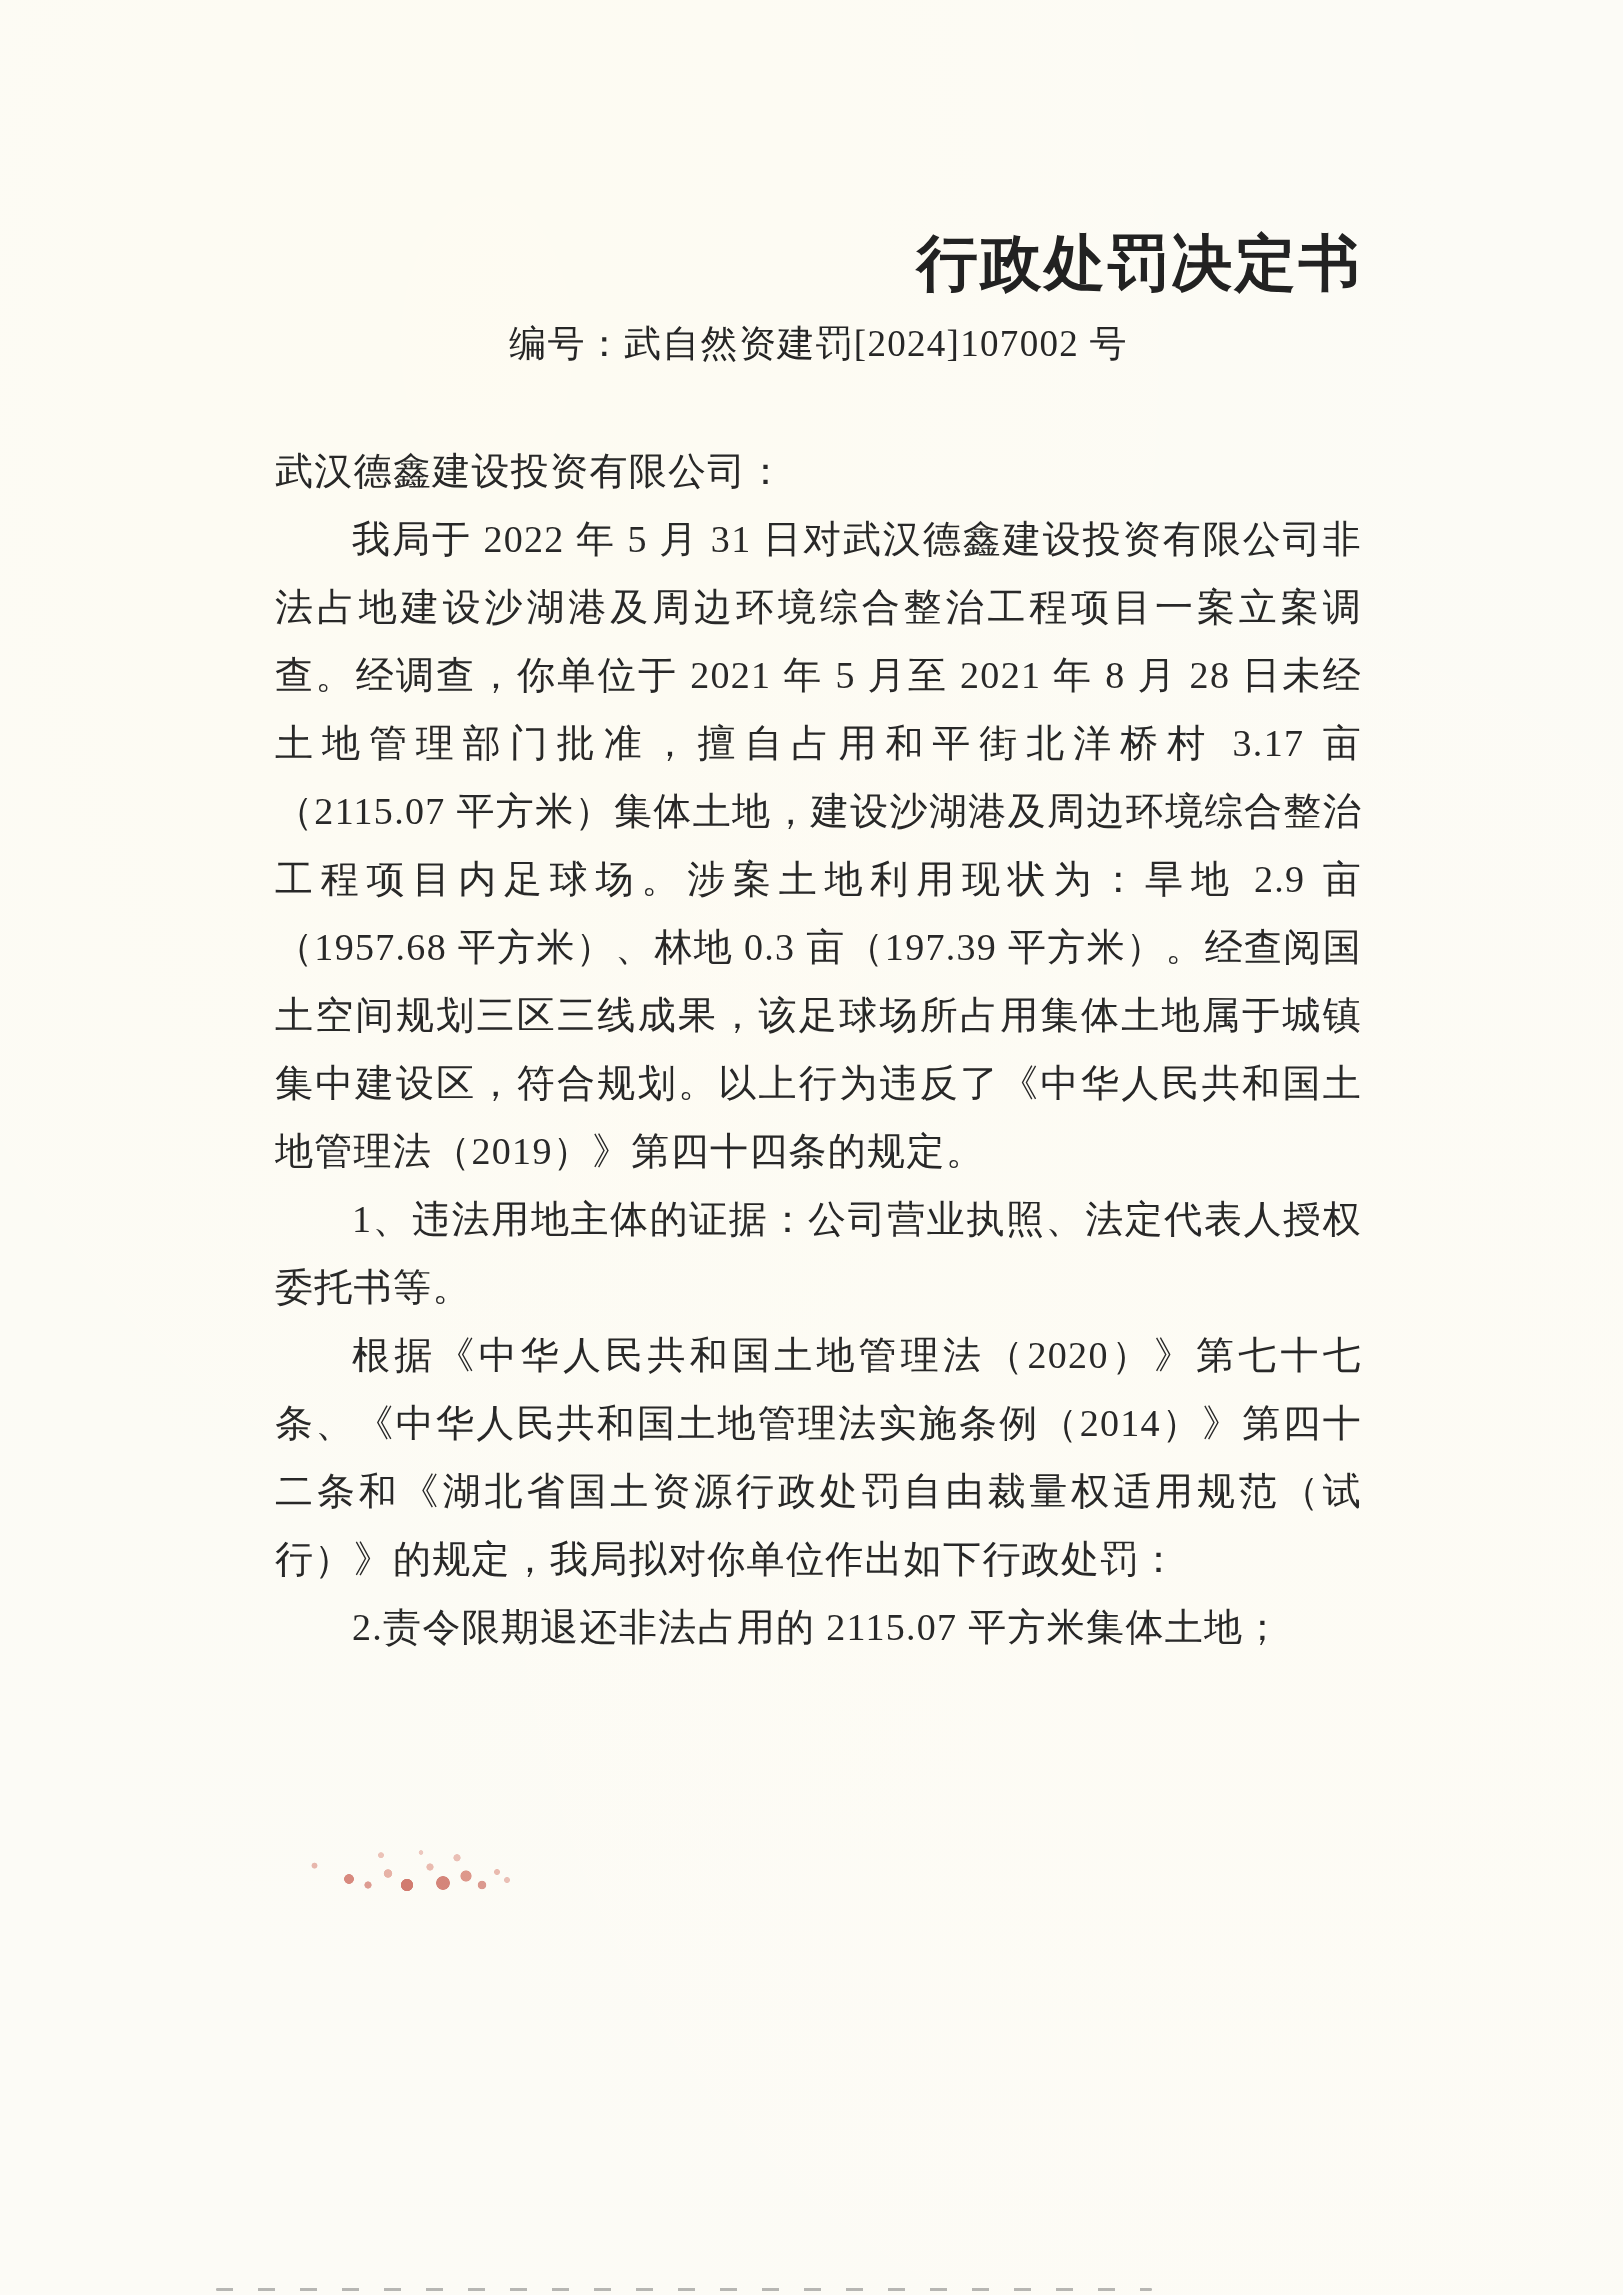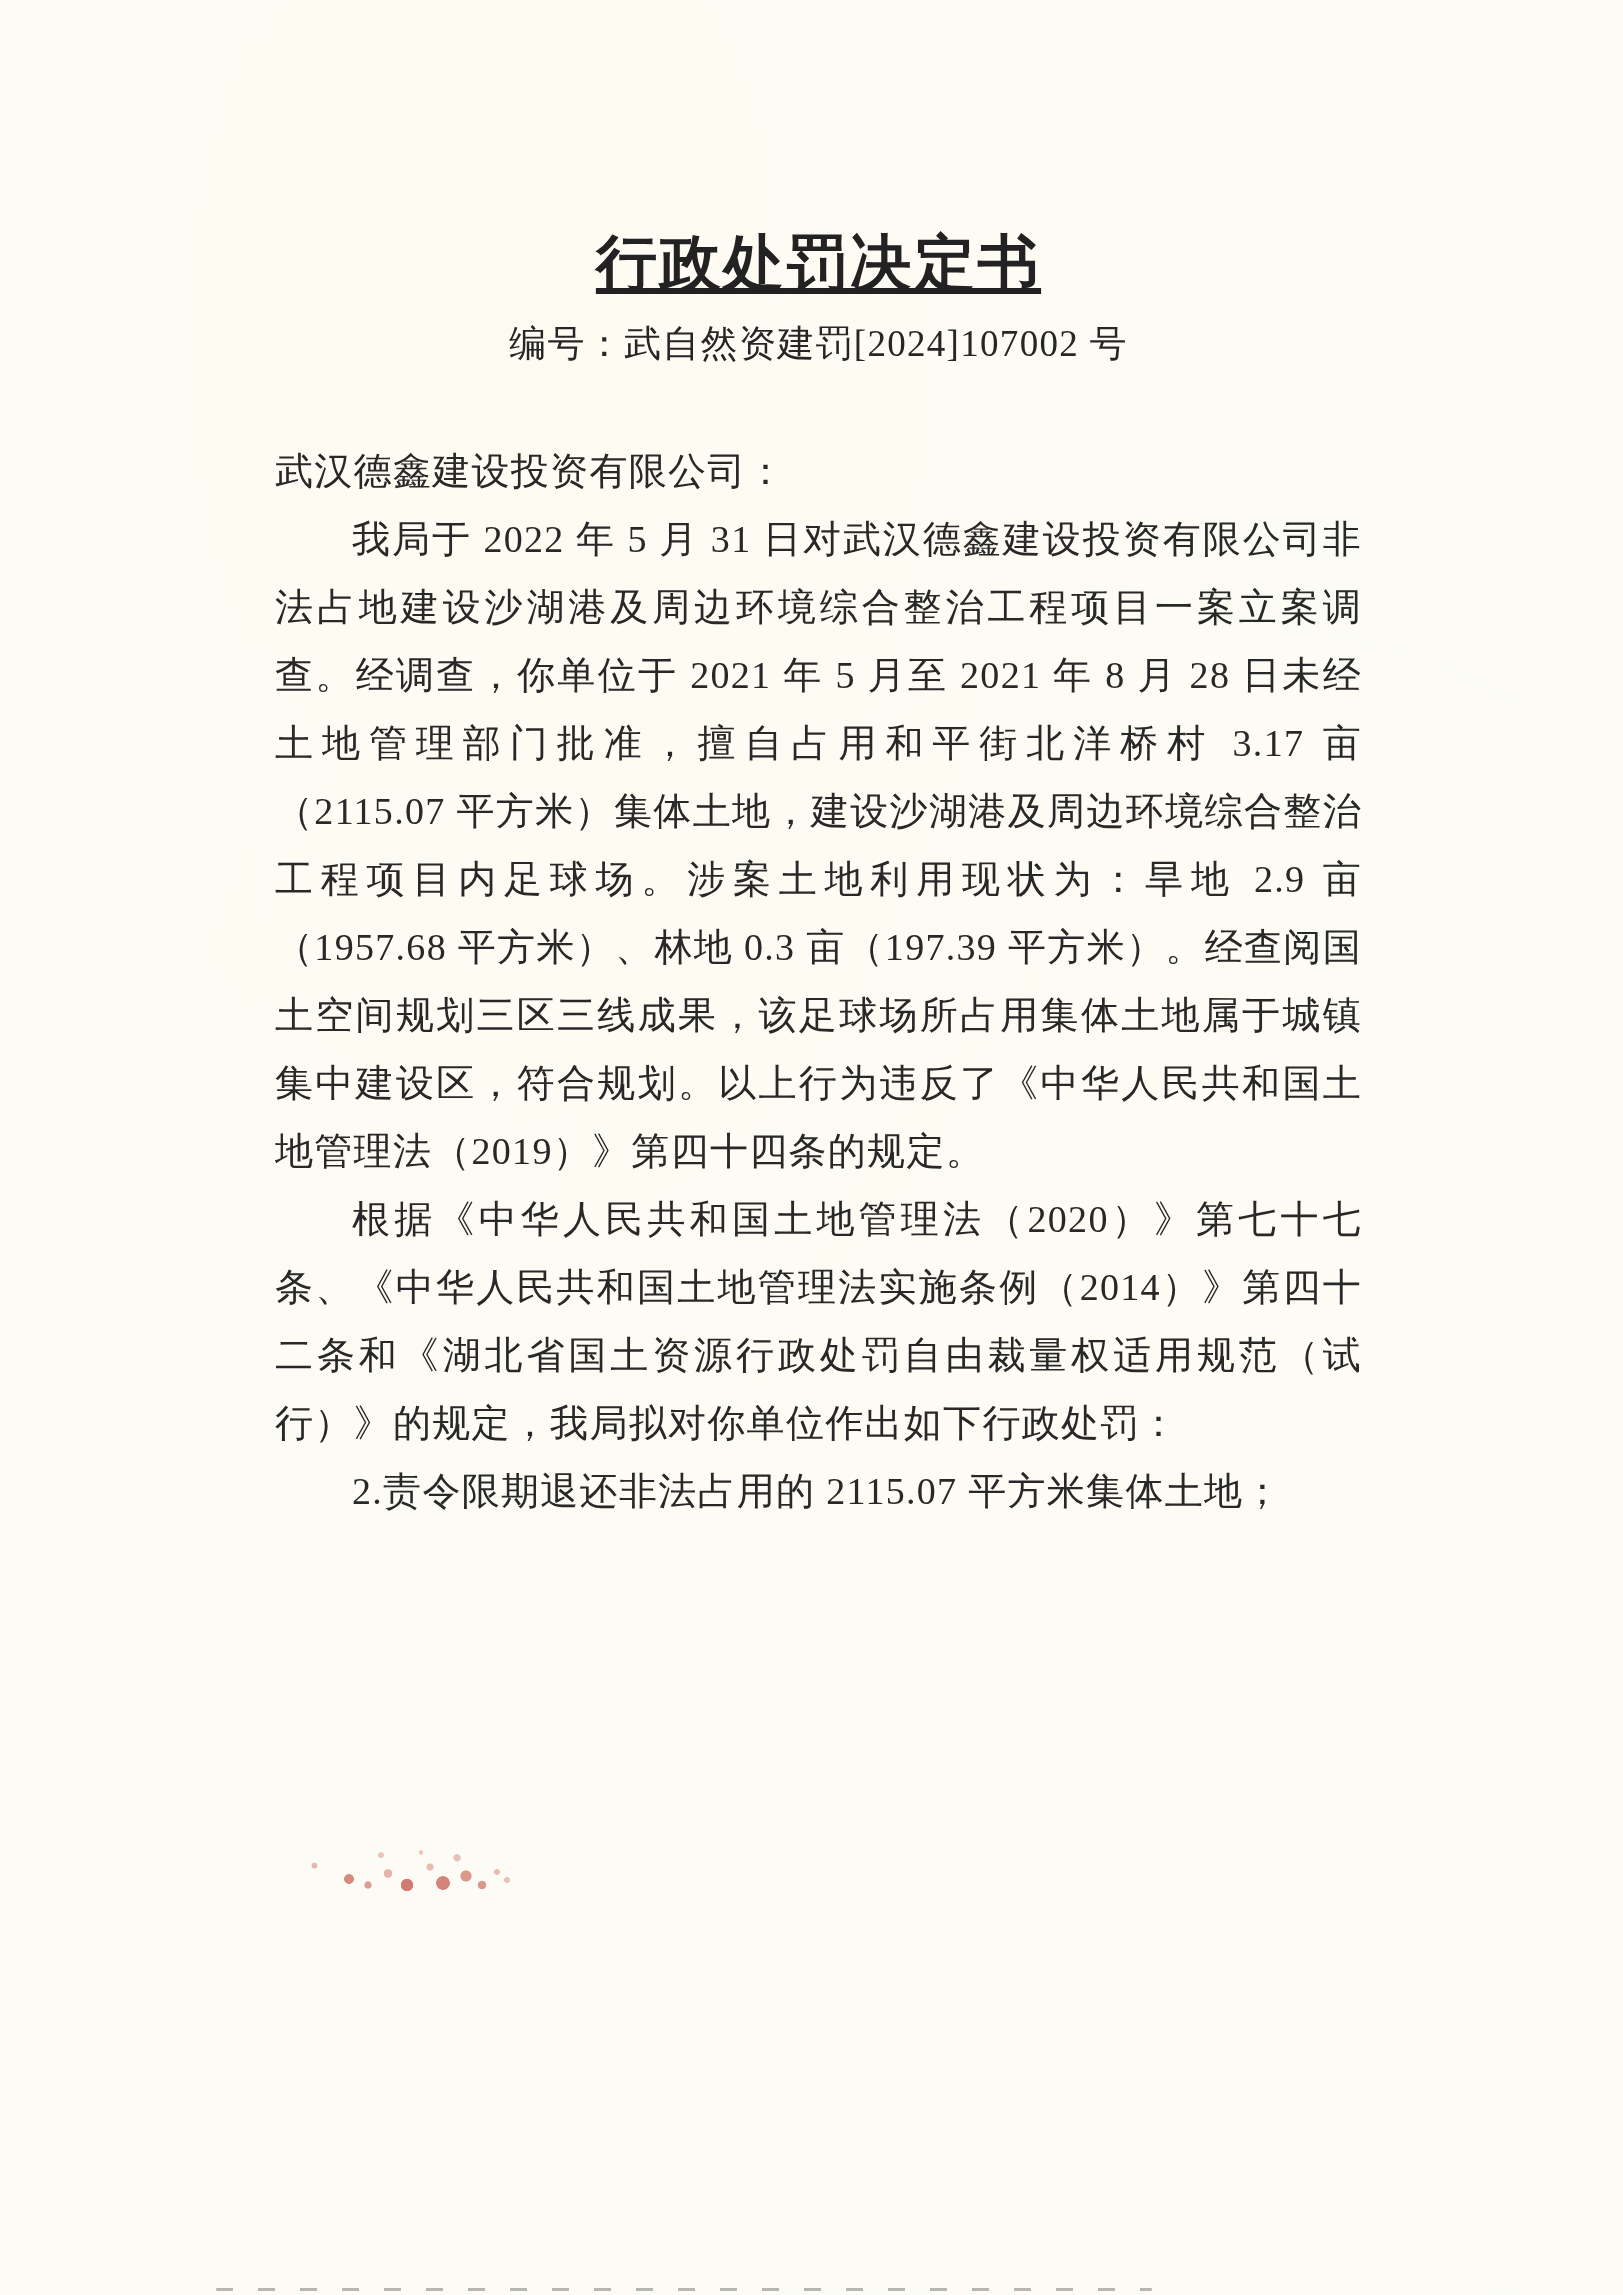--- a/index.html
+++ b/index.html
@@ -15,26 +15,25 @@
       radial-gradient(ellipse at 75% 65%, rgba(255,252,242,.45), transparent 65%);
     overflow:hidden;
     font-family:"Liberation Serif","DejaVu Serif",serif;
     color:#2b2b2b;
   }
   .doc-title{
     position:absolute;
     top:223px;
     left:275px;
     width:1087px;
-    text-align:center;
+    text-align:right;
     font-size:61px;
     font-weight:700;
     letter-spacing:2.6px;
     color:#222;
-    text-decoration:underline;
   }
   .doc-number{
     position:absolute;
     top:319px;
     left:275px;
     width:1087px;
     text-align:center;
     font-size:37px;
     letter-spacing:1.3px;
     color:#262626;
@@ -92,20 +91,21 @@
 
 <div class="page">
 
   <div class="doc-title">行政处罚决定书</div>
 
   <div class="doc-number">编号：武自然资建罚[2024]107002 号</div>
 
   <div class="doc-body">
     <p>武汉德鑫建设投资有限公司：</p>
     <p class="indent">我局于 2022 年 5 月 31 日对武汉德鑫建设投资有限公司非法占地建设沙湖港及周边环境综合整治工程项目一案立案调查。经调查，你单位于 2021 年 5 月至 2021 年 8 月 28 日未经土地管理部门批准，擅自占用和平街北洋桥村 3.17 亩（2115.07 平方米）集体土地，建设沙湖港及周边环境综合整治工程项目内足球场。涉案土地利用现状为：旱地 2.9 亩（1957.68 平方米）、林地 0.3 亩（197.39 平方米）。经查阅国土空间规划三区三线成果，该足球场所占用集体土地属于城镇集中建设区，符合规划。以上行为违反了《中华人民共和国土地管理法（2019）》第四十四条的规定。</p>
+    <p class="indent">1、违法用地主体的证据：公司营业执照、法定代表人授权委托书等。</p>
     <p class="indent">根据《中华人民共和国土地管理法（2020）》第七十七条、《中华人民共和国土地管理法实施条例（2014）》第四十二条和《湖北省国土资源行政处罚自由裁量权适用规范（试行）》的规定，我局拟对你单位作出如下行政处罚：</p>
     <p class="indent">2.责令限期退还非法占用的 2115.07 平方米集体土地；</p>
   </div>
 
   <div class="red-stain"></div>
 
   <div class="scan-edge"></div>
 
 </div>
 

